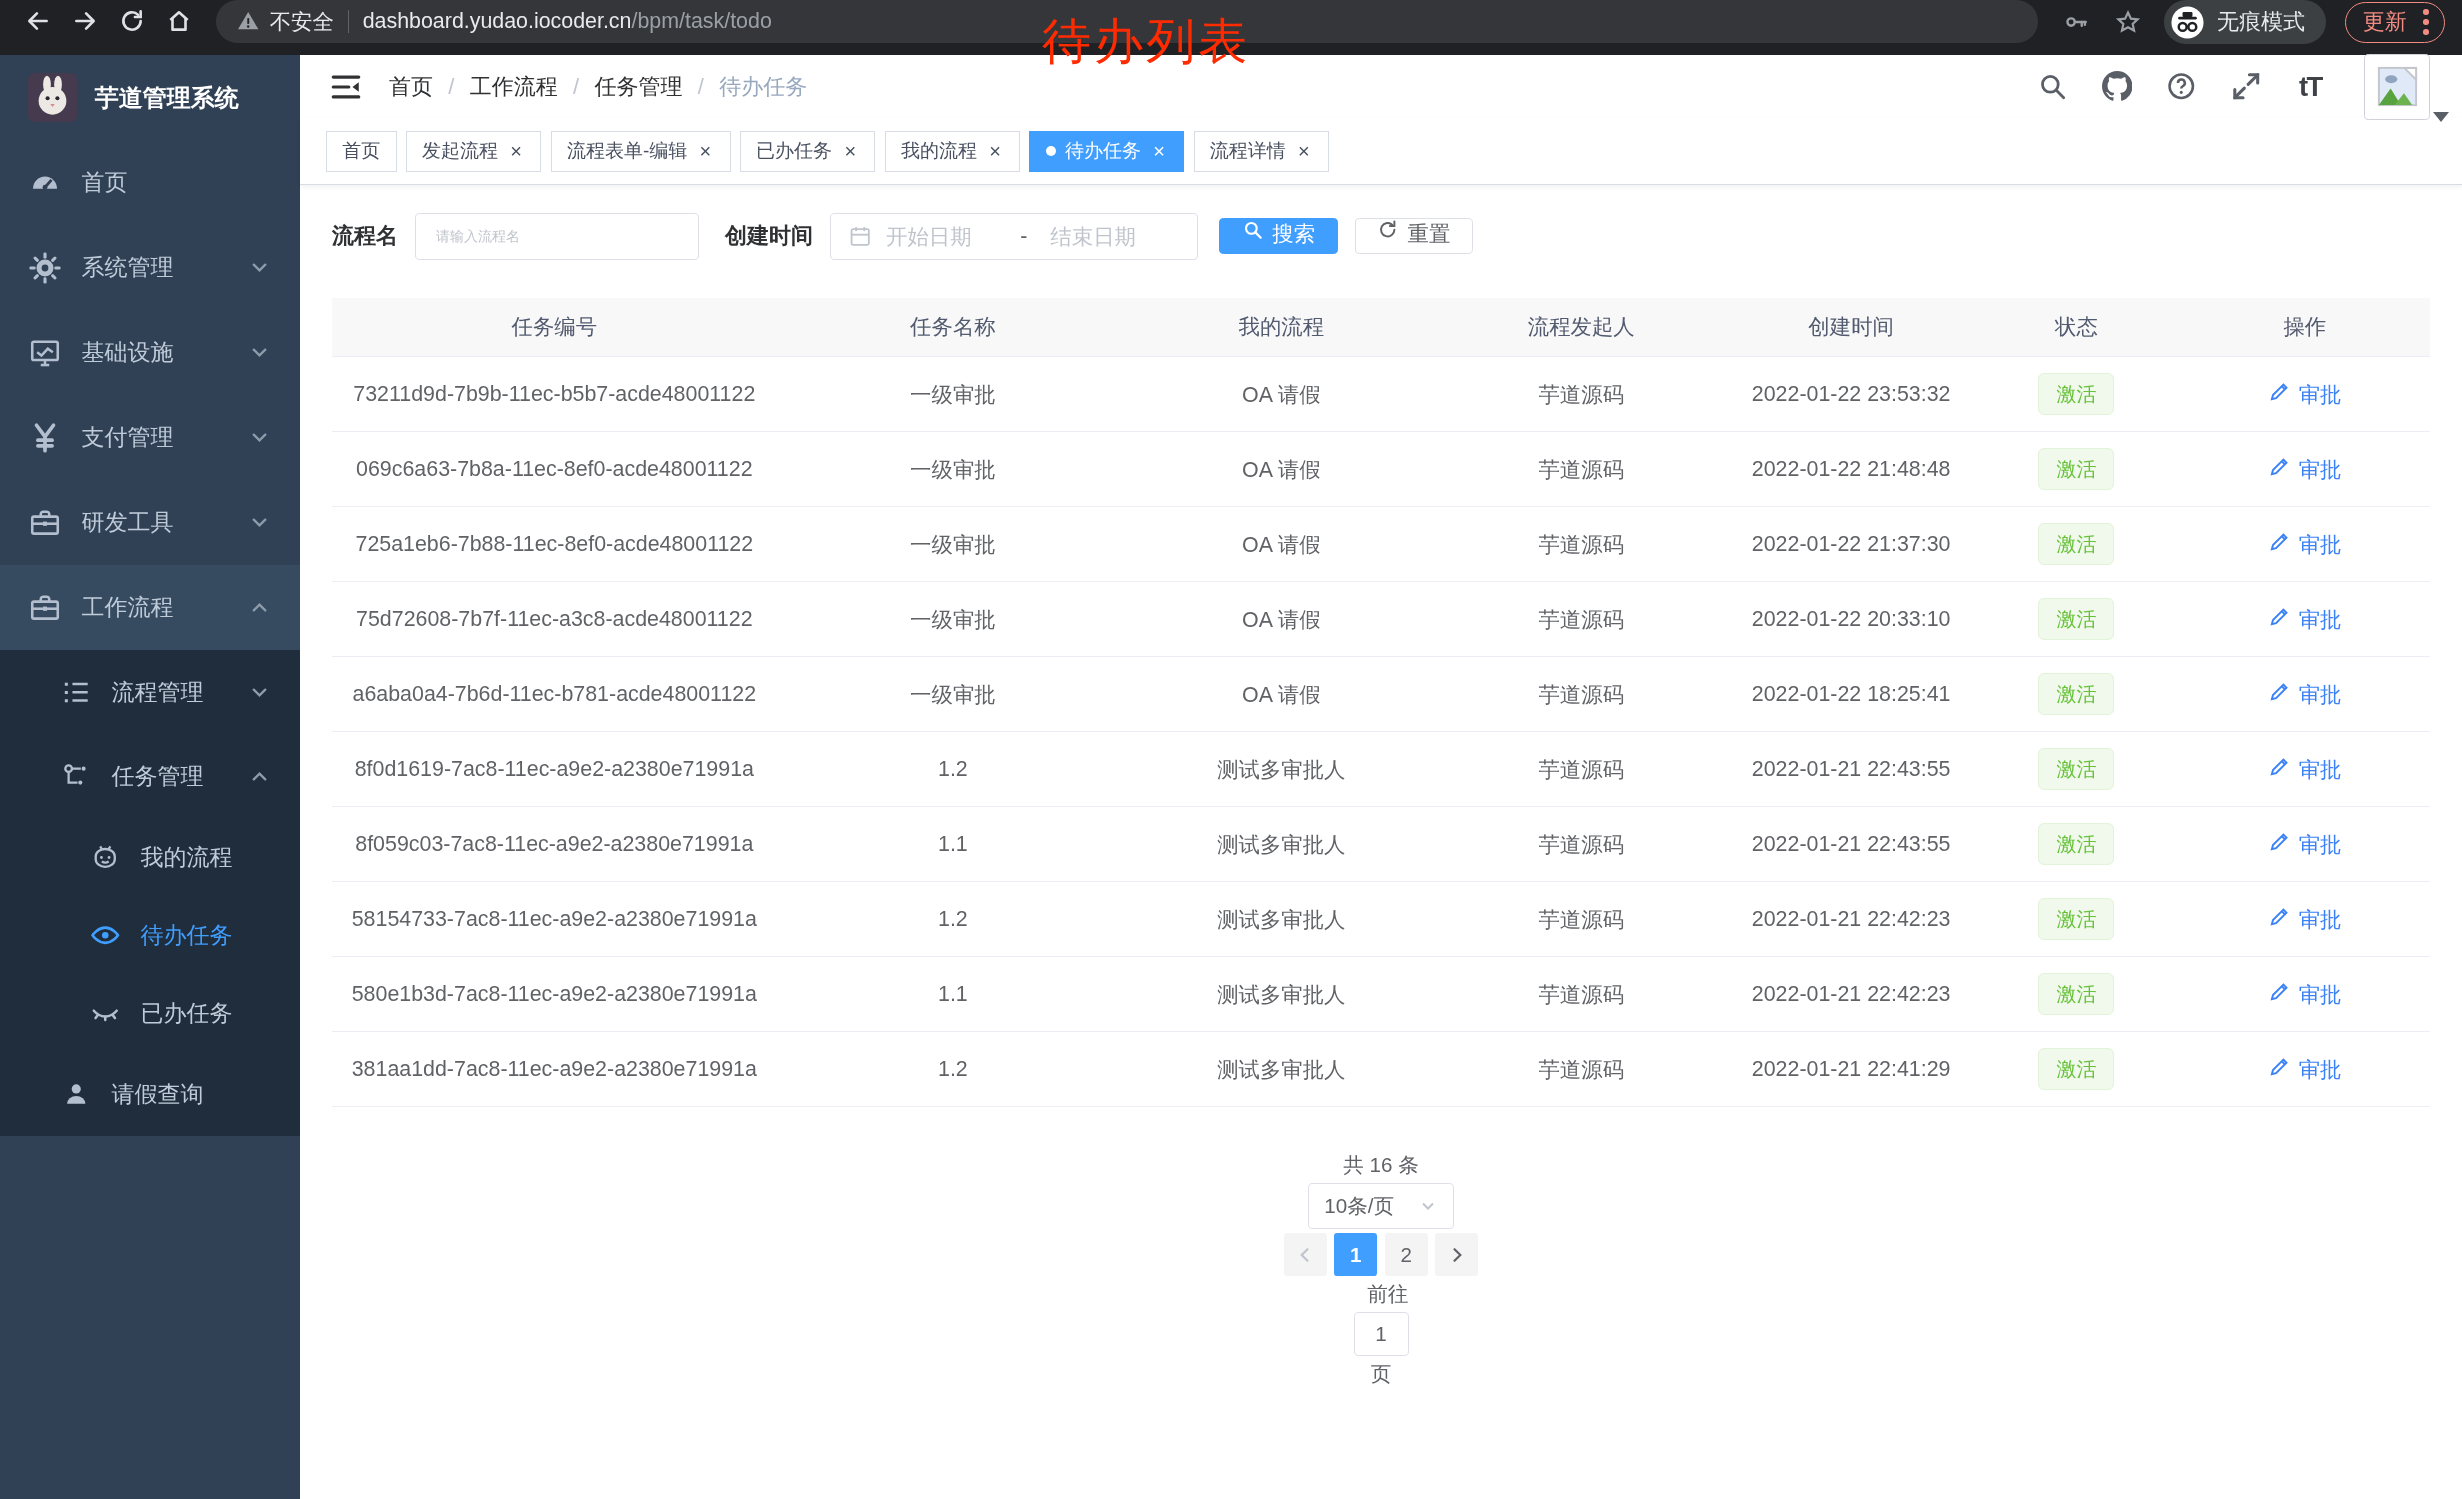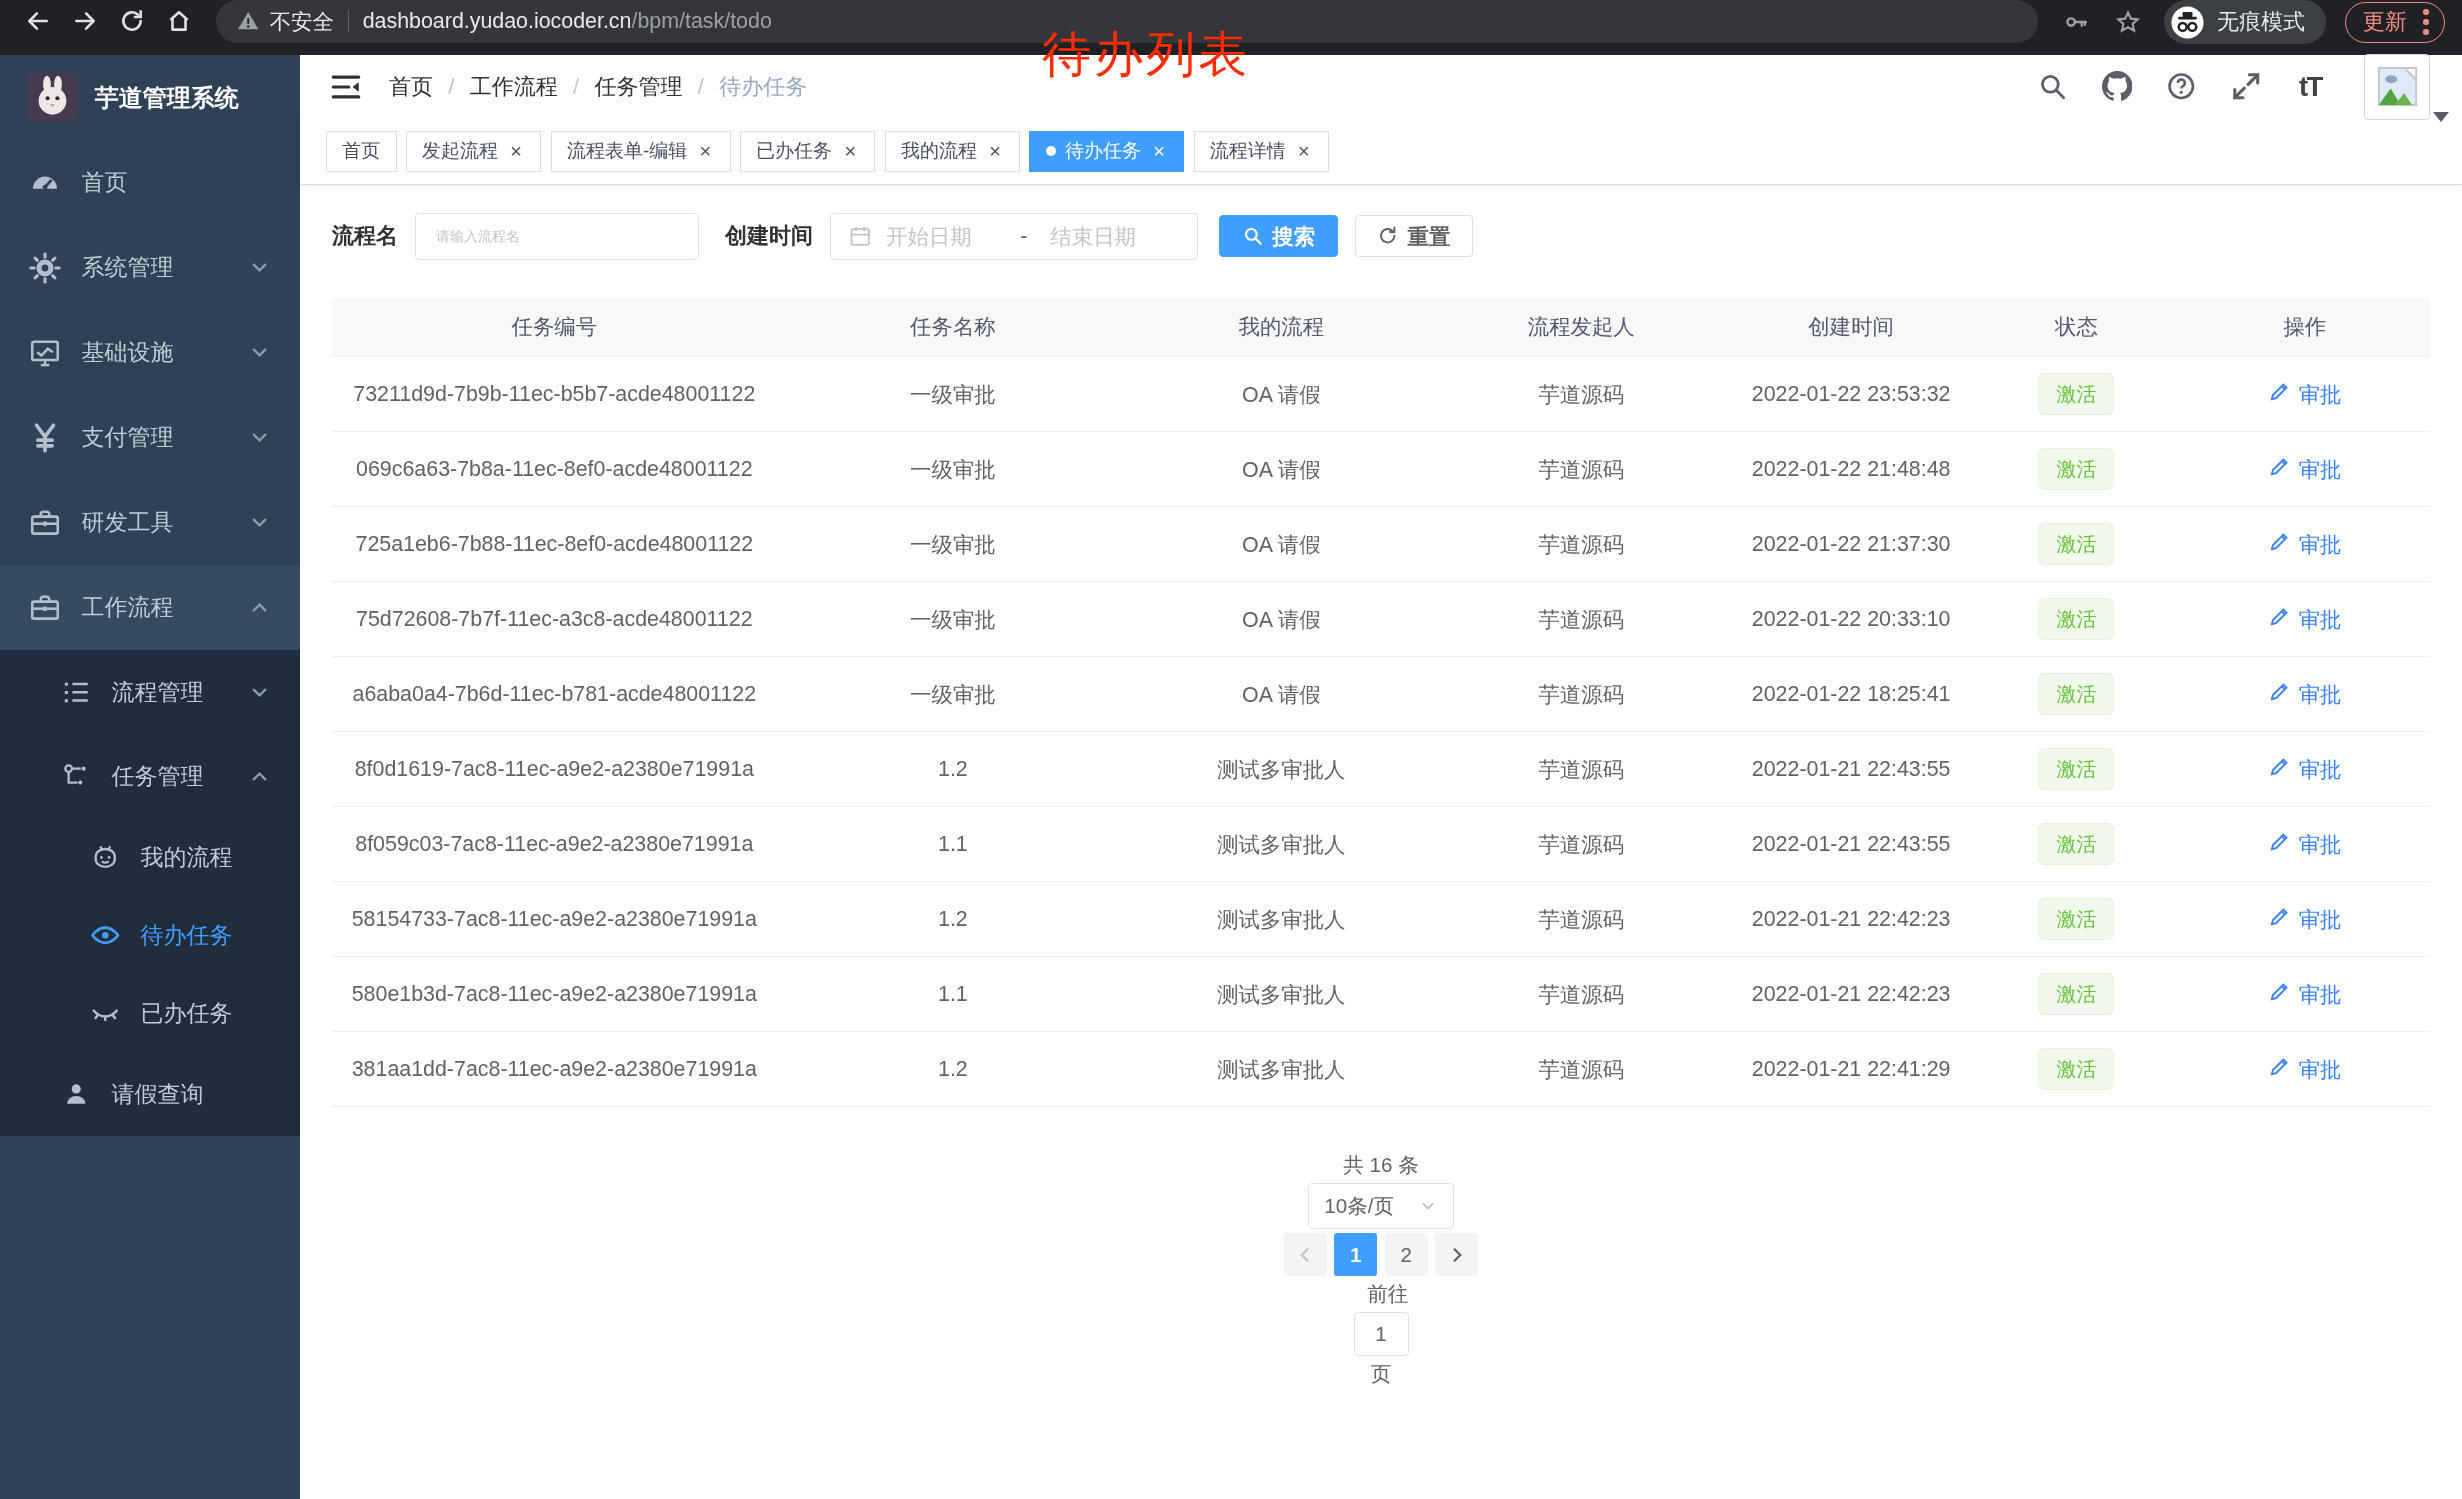--- a/index.html
+++ b/index.html
@@ -6,21 +6,21 @@
   html,body { margin:0; padding:0; }
   body {
     width:2462px; height:1500px; overflow:hidden;
     font-family:"Liberation Sans","DejaVu Sans",sans-serif;
     background:#fff;
   }
   .screen { position:relative; width:2462px; height:1500px; }
 
   
   .annotation {
-    position:absolute; left:1042px; top:22px; z-index:99;
+    position:absolute; left:1042px; top:9px; z-index:99;
     font-size:49px; letter-spacing:3.1px; font-weight:500; color:#ff2b00;
     pointer-events:none;
   }
 
   
   .chrome {
     height:55px; background:#202124; display:flex; align-items:flex-start;
     padding:0 17px; gap:6.1px;
   }
   .nav-ic {
@@ -128,22 +128,22 @@
   .date-input {
     width:368px; height:47px; border:0.8px solid #dcdfe6; border-radius:4.6px;
     display:flex; align-items:center; padding:0 17px; font-size:21.4px; color:#c0c4cc; cursor:pointer;
   }
   .date-input .cal { width:24.4px; height:24.4px; color:#c0c4cc; margin-right:13.7px; flex-shrink:0; }
   .date-input .cal svg { width:100%; height:100%; }
   .date-input .ph { flex:1; text-align:left; }
   .date-input .ph.end { text-align:left; padding-left:18.3px; }
   .date-sep { color:#606266; padding:0 4.6px; }
   .btn {
-    height:42px; border-radius:4.6px; border:0.8px solid #dcdfe6; background:#fff; color:#606266;
-    display:flex; align-items:center; gap:9.2px; padding:0 21.4px; font-size:21.4px; cursor:pointer; font-family:inherit;font-weight:bold;
+    height:36px; border-radius:4.6px; border:0.8px solid #dcdfe6; background:#fff; color:#606266;
+    display:flex; align-items:flex-start; gap:9.2px; padding:0 21.4px; font-size:21.4px; cursor:pointer; font-family:inherit;
   }
   .btn svg { width:21.4px; height:21.4px; }
   .btn.primary { background:#409eff; border-color:#409eff; color:#fff; margin-left:21.4px; }
   .btn + .btn { margin-left:17px; }
 
   
   .table-wrap { margin-top:38px; }
   table { width:100%; border-collapse:collapse; table-layout:fixed; }
   thead th {
     height:59px; background:#f8f8f9; color:#515a6e; font-size:21.4px; font-weight:500;

